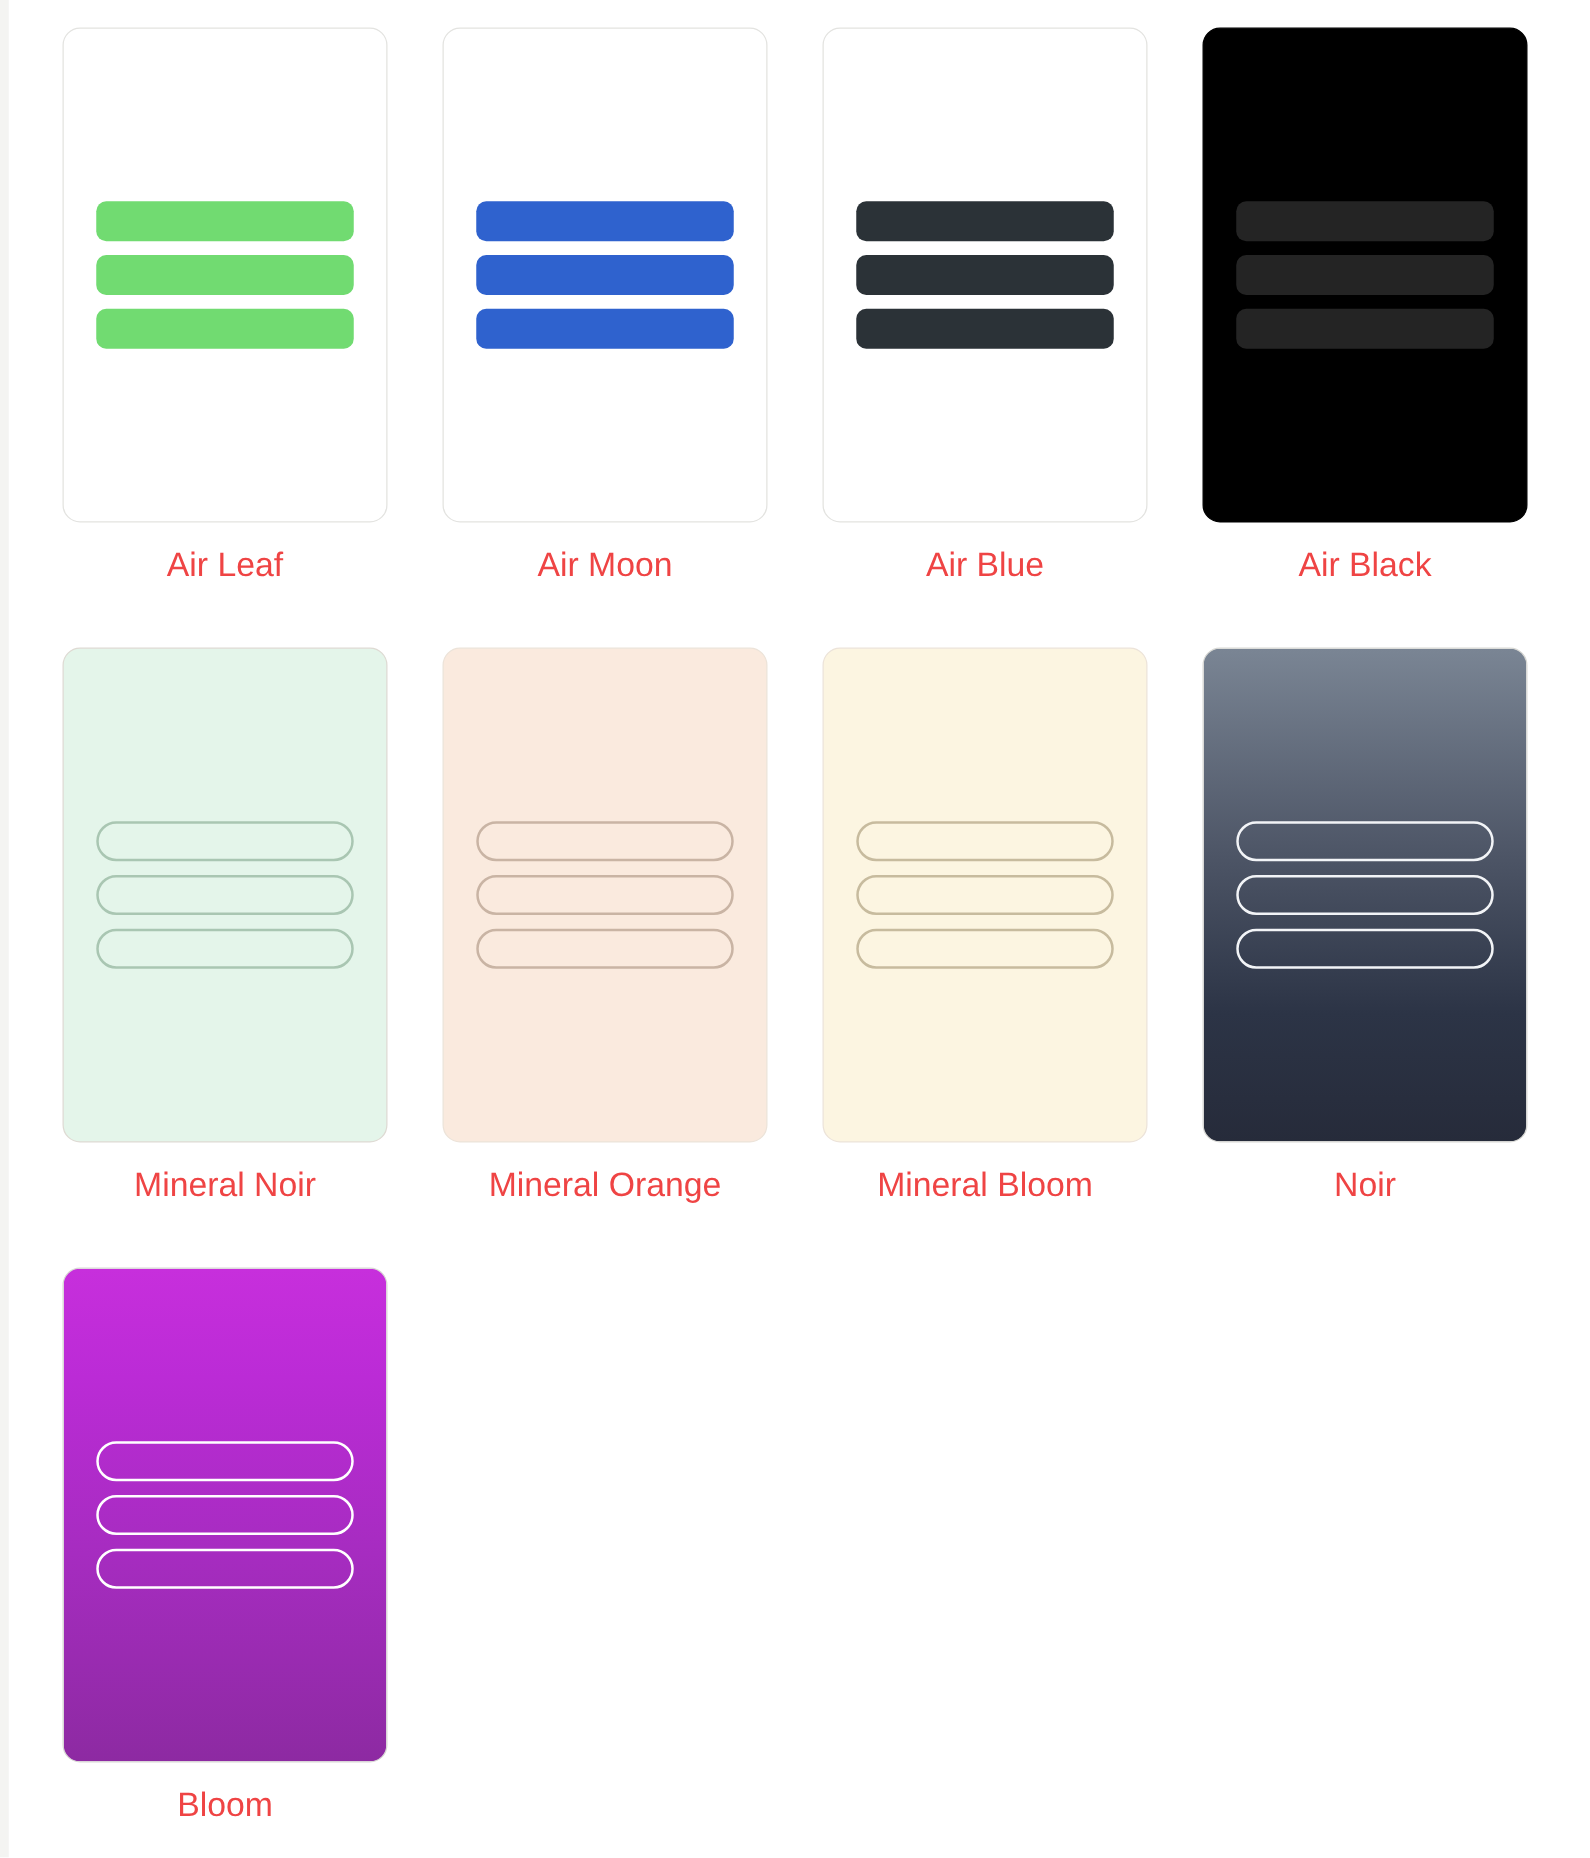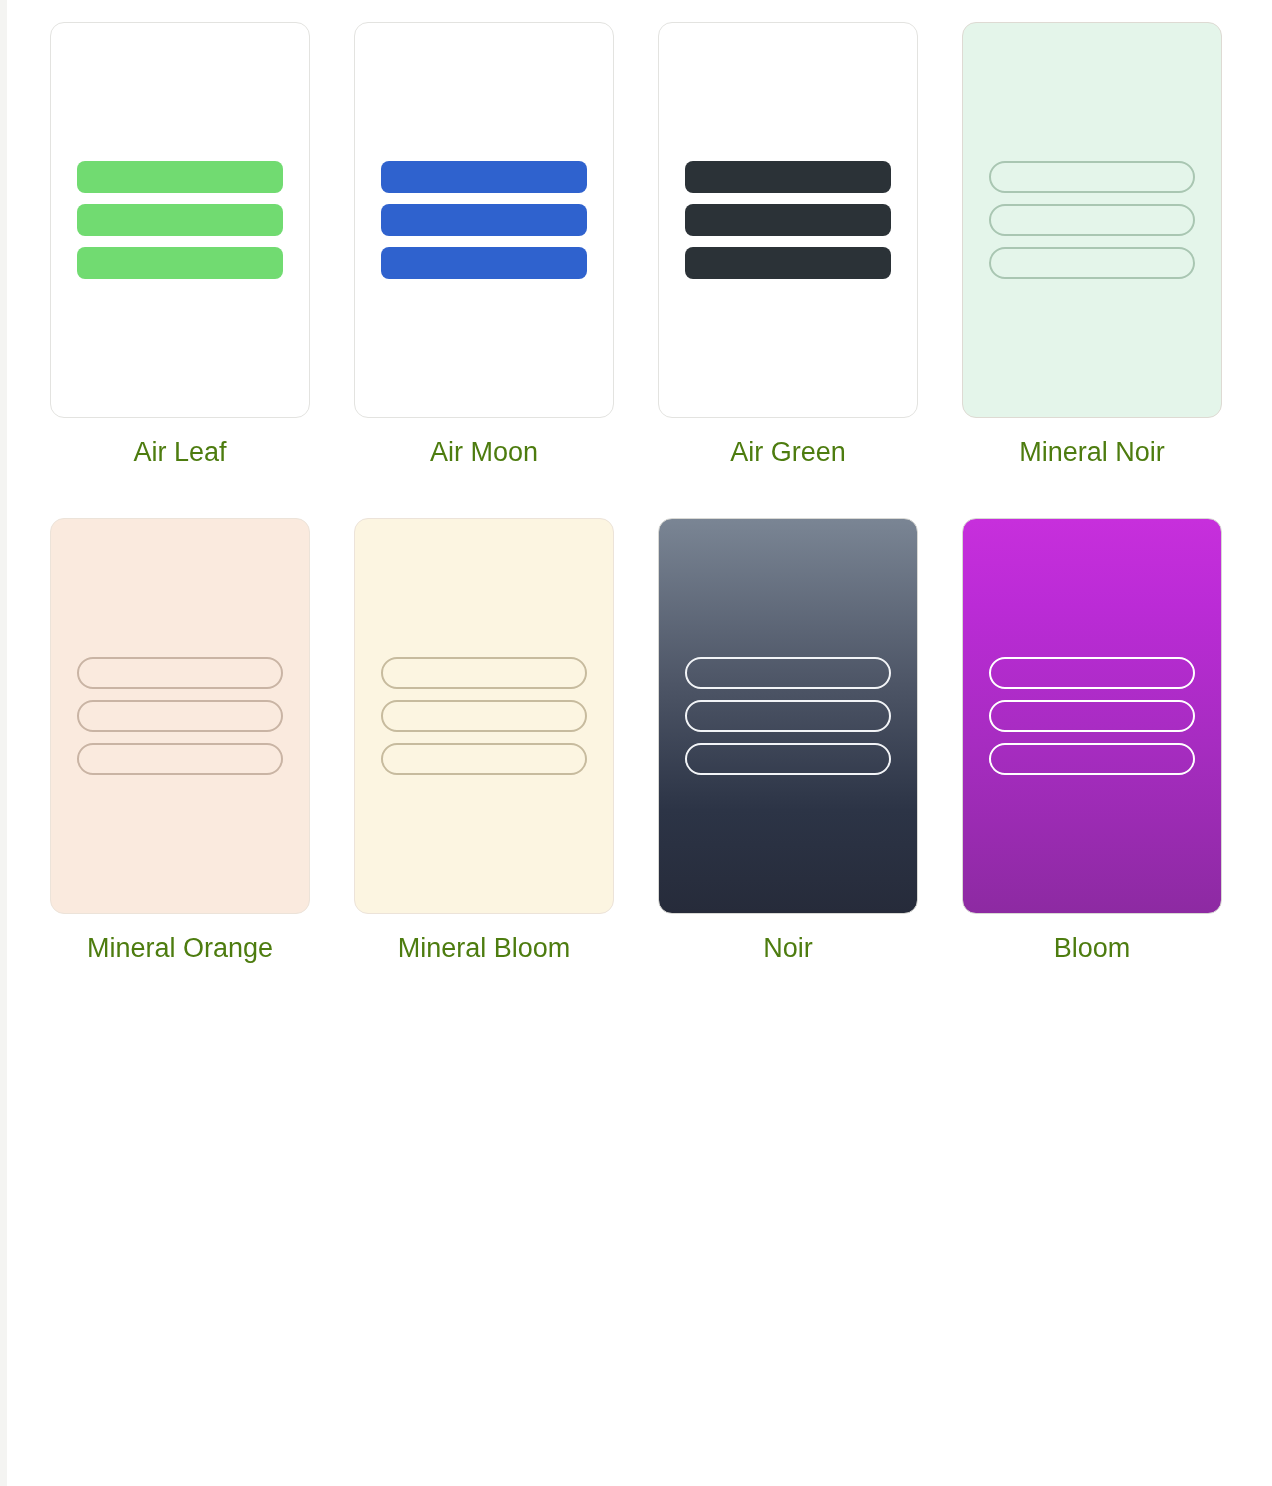--- a/index.html
+++ b/index.html
@@ -63,21 +63,21 @@
   .line {
     height: 32px;
     border-radius: 8px;
     box-sizing: border-box;
   }
   .theme-label {
     margin-top: 18px;
     font-size: 27px;
     line-height: 32px;
     font-weight: 400;
-    color: #4d7c0f;
+    color: #ef4444;
     text-align: center;
     white-space: nowrap;
   }
 
   
   
   .sw-air-leaf { background:#ffffff; border:1px solid #e3e3e0; }
   .sw-air-leaf .line { background:#71db71; }
 
   
@@ -156,25 +156,35 @@
   </div>
 
   <div class="theme-cell">
     <div class="swatch sw-air-snow">
       <div class="lines">
         <div class="line"></div>
         <div class="line"></div>
         <div class="line"></div>
       </div>
     </div>
-    <div class="theme-label">Air Green</div>
-  </div>
-
-
-
+    <div class="theme-label">Air Blue</div>
+  </div>
+
+
+
+  <div class="theme-cell">
+    <div class="swatch sw-air-black">
+      <div class="lines">
+        <div class="line"></div>
+        <div class="line"></div>
+        <div class="line"></div>
+      </div>
+    </div>
+    <div class="theme-label">Air Black</div>
+  </div>
 
 
   <div class="theme-cell">
     <div class="swatch sw-mineral-green">
       <div class="lines">
         <div class="line"></div>
         <div class="line"></div>
         <div class="line"></div>
       </div>
     </div>

